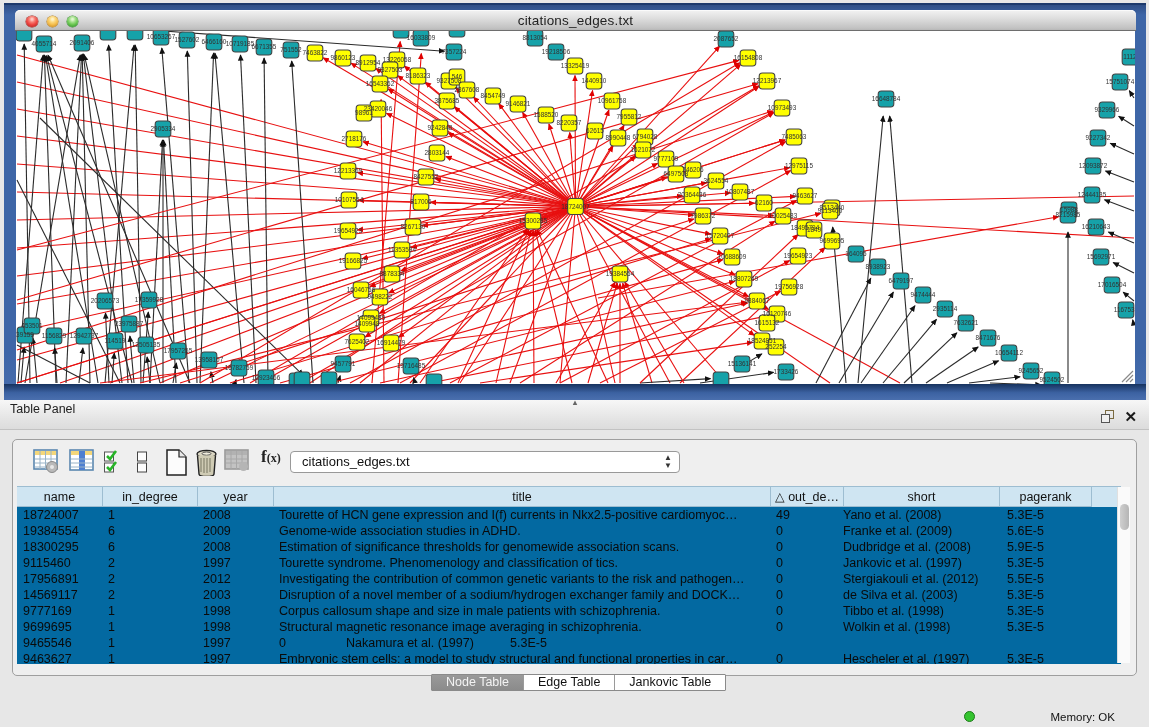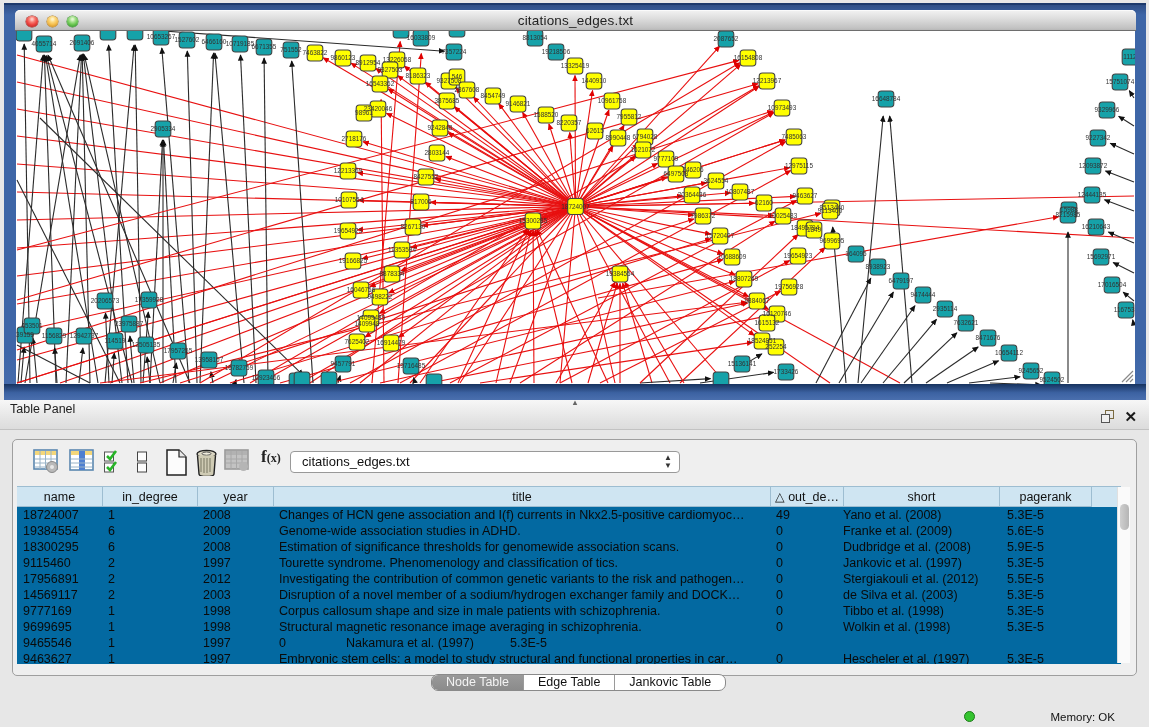--- a/index.html
+++ b/index.html
@@ -35,21 +35,21 @@
 .hc{border-left:1px solid #9dbdd1;border-bottom:1px solid #9dbdd1;text-align:center;font-size:12.5px;color:#111;line-height:20px;flex:none}
 .hc:last-child{border-right:1px solid #9dbdd1}
 .tr{display:flex;height:16px;line-height:16px;color:#0a0a0a;white-space:nowrap}
 .c{flex:none;overflow:hidden;padding-left:6px}
 .w0{width:85px}.w1{width:95px}.w2{width:76px}.w3{width:497px}.w4{width:73px}.w5{width:156px}.w6{width:93px}
 .c0{width:85px}.c1{width:95px}.c2{width:76px}.c3{width:497px}.c4{width:73px}
 .c5{width:156px;padding-left:0}.c6{width:93px;padding-left:8px}
 #vscroll{position:absolute;right:6px;top:47px;width:13px;height:176px;background:#fafafa;border-left:1px solid #e0e0e0}
 #vthumb{position:absolute;left:2px;top:17px;width:9px;height:26px;border-radius:5px;background:linear-gradient(90deg,#cfcfcf,#b5b5b5)}
 
-#tabs{position:absolute;left:431px;top:274px;height:17px;display:flex;border:1px solid #8a8a8a;border-radius:7px;overflow:hidden;background:#fff}
+#tabs{position:absolute;left:431px;top:274px;height:17px;display:flex;border:1px solid #8a8a8a;border-radius:1px;overflow:hidden;background:#fff}
 #tabs .tab{font-size:12.5px;line-height:15px;padding:0 14px;color:#111;border-left:1px solid #9a9a9a}
 #tabs .tab:first-child{border-left:none}
 #tabs .sel{background:linear-gradient(#9a9a9a,#8b8b8b);color:#f3f3f3}
 #mem{position:absolute;right:34px;top:311px;font-size:11.5px;color:#111}
 #memdot{position:absolute;right:16px;top:711px;width:11px;height:11px;border-radius:50%;background:#35c42f;border:1px solid #1d7a1a}
 svg text{user-select:none}
 </style></head>
 <body>
 <div id="stage">
   <div id="desk"></div>
@@ -602,21 +602,21 @@
           <div class="hc w2">year</div>
             <div class="hc w3">title</div>
           <div class="hc w4">△ out_de…</div>
             <div class="hc w5">short</div>
             <div class="hc w6">pagerank</div>
         </div>
 <div class="tr">
             <div class="c c0">18724007</div>
             <div class="c c1">1</div>
             <div class="c c2">2008</div>
-            <div class="c c3">Changes of HCN gene association and I(f) currents in Nkx2.5-positive cardiomyoc…</div>
+            <div class="c c3">Tourette of HCN gene expression and I(f) currents in Nkx2.5-positive cardiomyoc…</div>
             <div class="c c4">49</div>
             <div class="c c5">Yano et al. (2008)</div>
             <div class="c c6">5.3E-5</div>
           </div>
 <div class="tr">
             <div class="c c0">19384554</div>
             <div class="c c1">6</div>
             <div class="c c2">2009</div>
             <div class="c c3">Genome-wide association studies in ADHD.</div>
             <div class="c c4">0</div>

